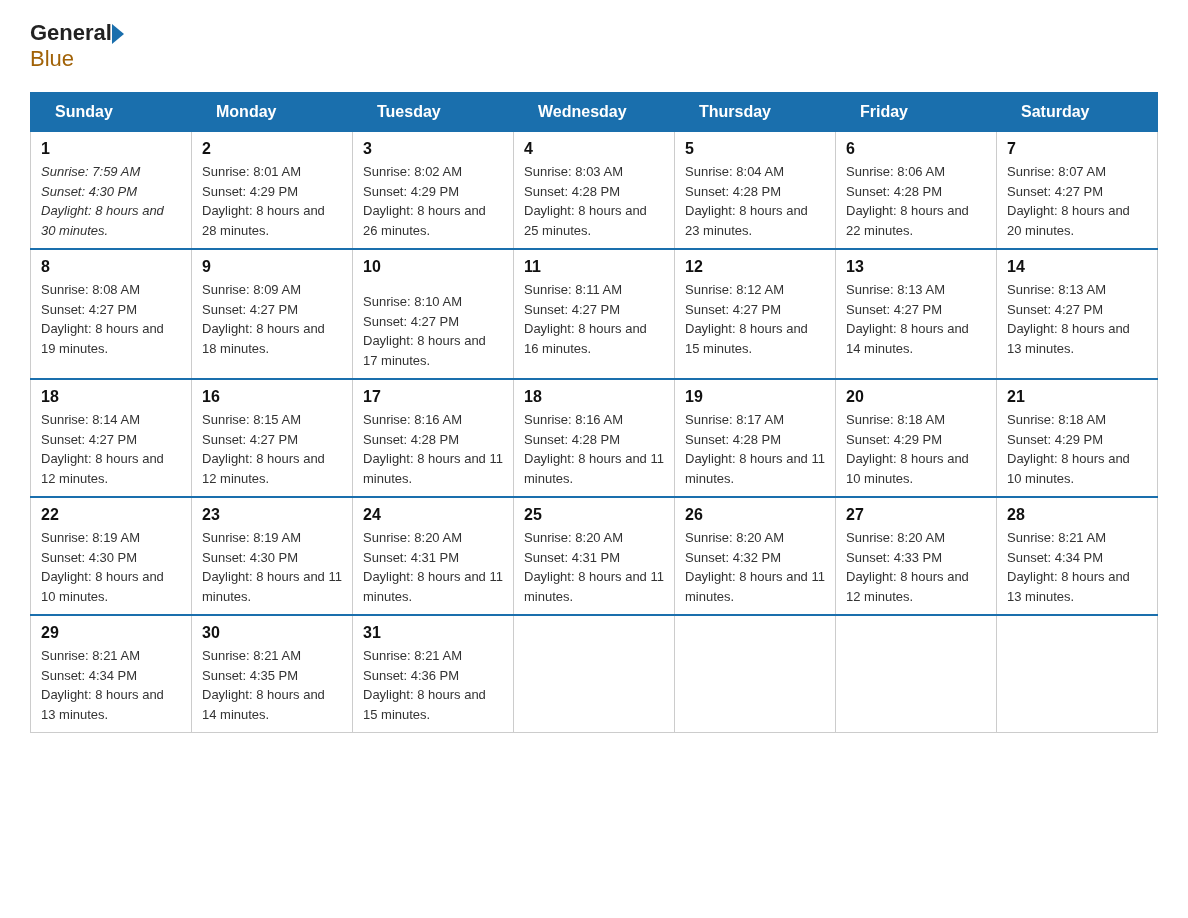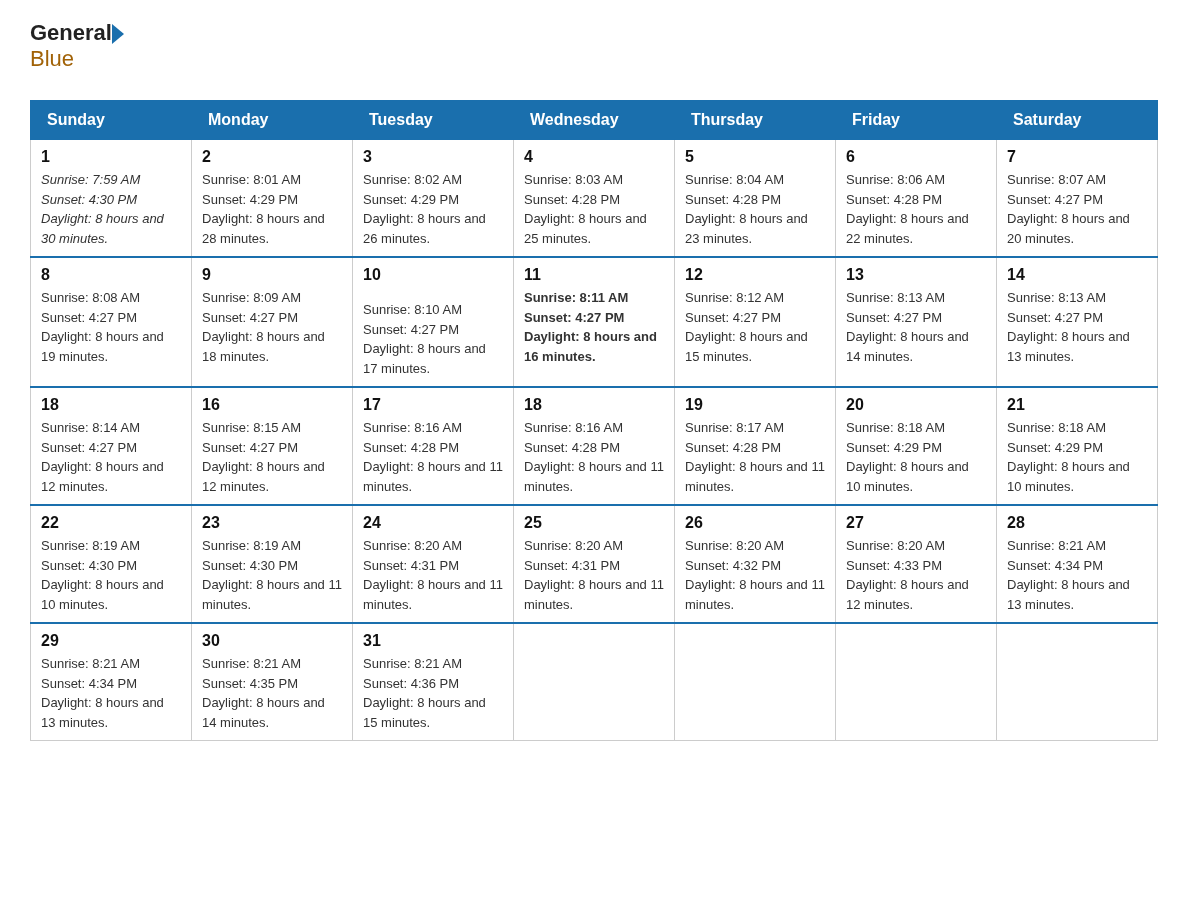--- a/index.html
+++ b/index.html
@@ -7,21 +7,21 @@
       font-family: Arial, sans-serif;
       background: #fff;
       width: 1188px;
       min-height: 918px;
       padding: 20px 30px;
     }
     .header-area {
       display: flex;
       justify-content: space-between;
       align-items: flex-start;
-      margin-bottom: 28px;
+      margin-bottom: 20px;
     }
     .logo-text-general {
       font-size: 22px;
       font-weight: bold;
       color: #222;
     }
     .logo-arrow {
       width: 0;
       height: 0;
       border-left: 12px solid #1a6fad;
@@ -50,21 +50,21 @@
     }
     table {
       width: 100%;
       border-collapse: collapse;
     }
     thead th {
       background-color: #1a6fad;
       color: #fff;
       font-size: 16px;
       font-weight: bold;
-      padding: 10px 16px;
+      padding: 10px 24px;
       text-align: left;
       border: 1px solid #1a6fad;
     }
     tbody td {
       vertical-align: top;
       padding: 8px 10px;
       border: 1px solid #ccc;
       font-size: 13px;
       color: #333;
       width: 14.28%;
@@ -186,21 +186,21 @@
 Daylight: 8 hours and 18 minutes.</div>
         </td>
         <td>
           <span class="day-num">10</span>
           <div class="day-info" style="white-space: pre-line; margin-top: 16px;">Sunrise: 8:10 AM
 Sunset: 4:27 PM
 Daylight: 8 hours and 17 minutes.</div>
         </td>
         <td>
           <span class="day-num">11</span>
-          <div class="day-info" style="white-space: pre-line; font-weight: bold;">Sunrise: 8:11 AM
+          <div class="day-info" style="white-space: pre-line;">Sunrise: 8:11 AM
 Sunset: 4:27 PM
 Daylight: 8 hours and 16 minutes.</div>
         </td>
         <td>
           <span class="day-num">12</span>
           <div class="day-info" style="white-space: pre-line;">Sunrise: 8:12 AM
 Sunset: 4:27 PM
 Daylight: 8 hours and 15 minutes.</div>
         </td>
         <td>

